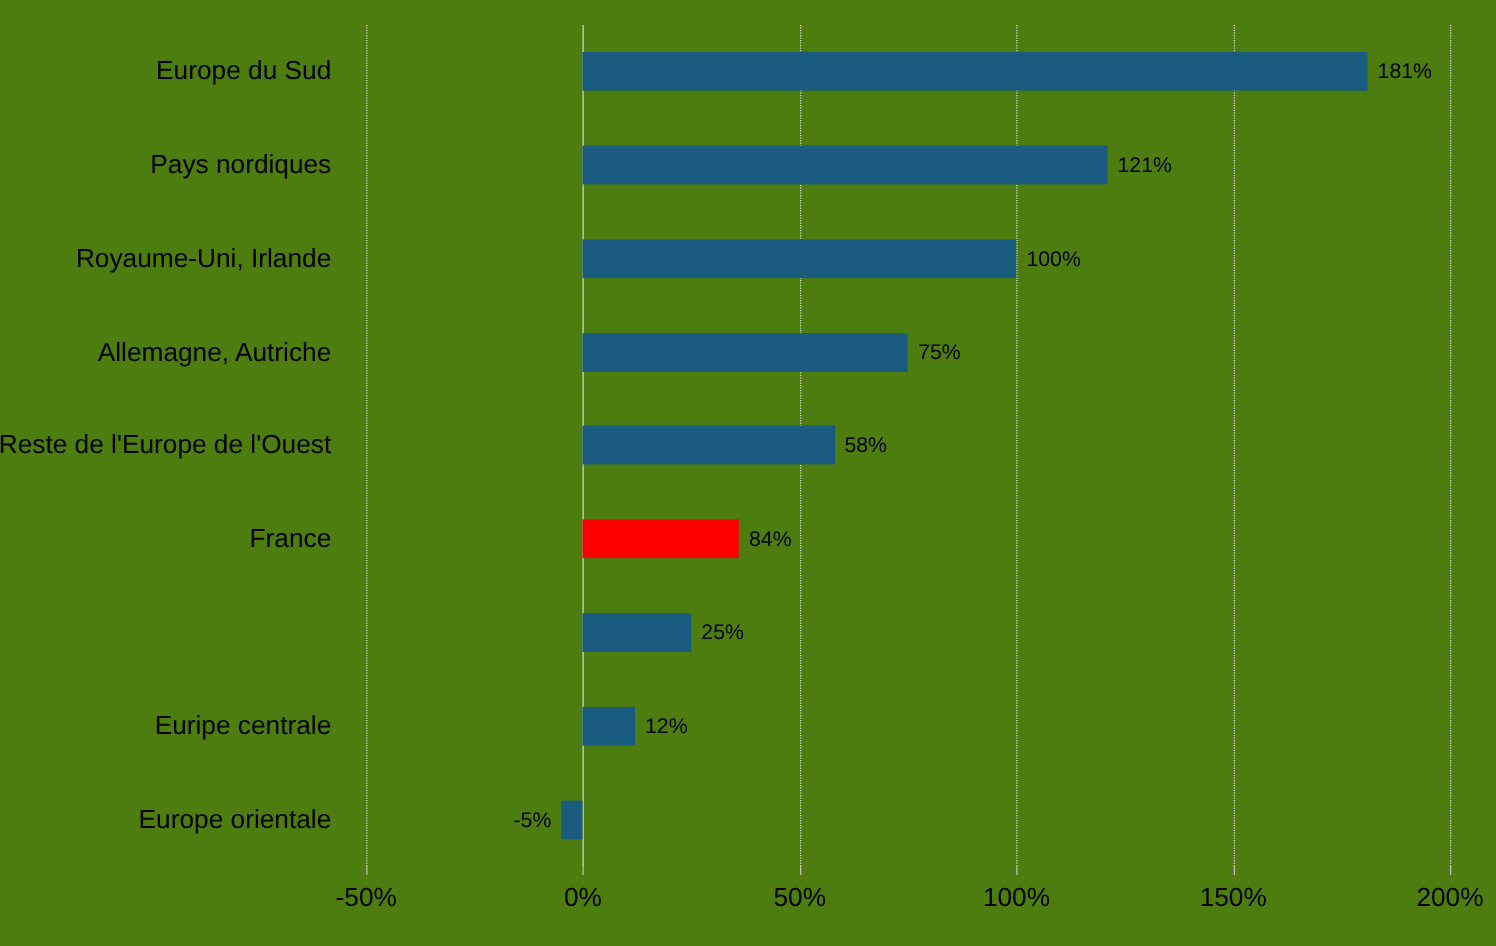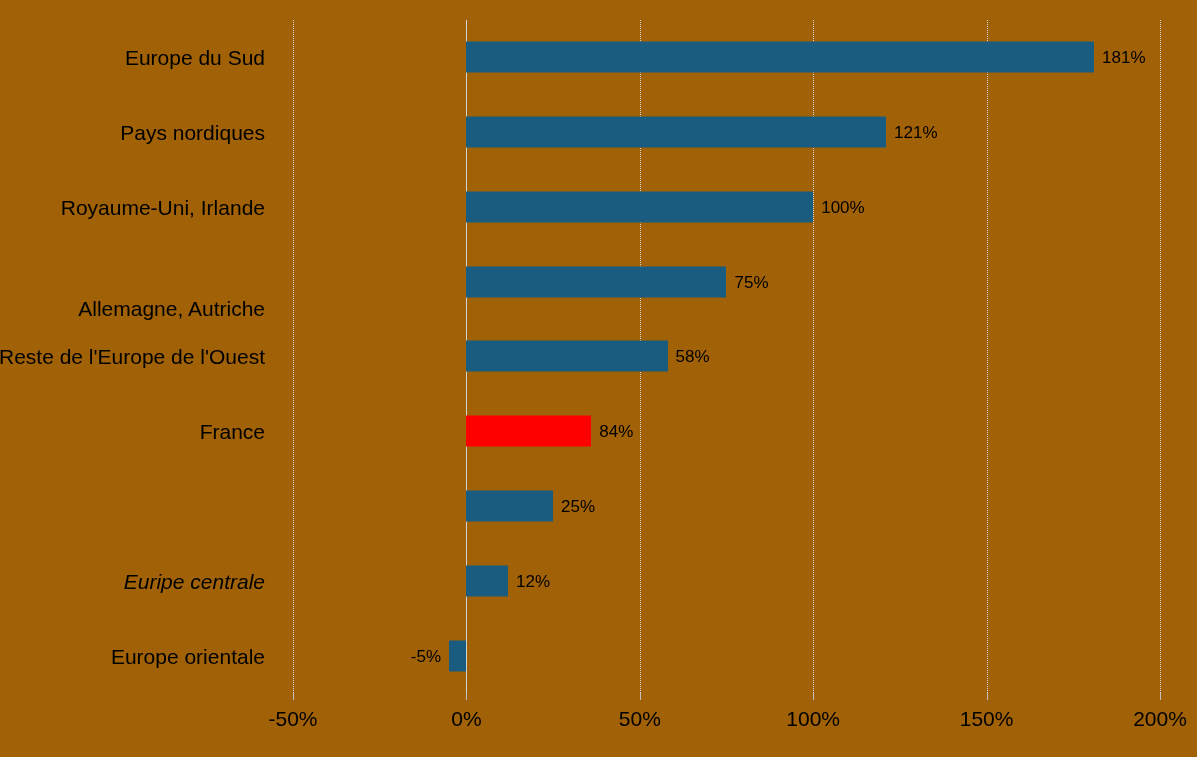--- a/index.html
+++ b/index.html
@@ -8,21 +8,21 @@
     background: #FFFFFF;
   }
   body {
     font-family: "Liberation Sans", sans-serif;
     color: #000000;
   }
   #chart-root {
     position: relative;
     width: 1197px;
     height: 757px;
-    background: #a16207;
+    background: #4d7c0f;
     overflow: hidden;
   }
   
   #plot-area {
     position: absolute;
     left: 293px;      
     top: 20px;
     width: 867px;     
     height: 673px;    
   }
@@ -128,40 +128,40 @@
           <div class="cat-label-box" style="margin-right: 28px;">Pays nordiques</div>
           <div class="bar" style="width: 419.628px; left: 173.4px;"></div>
           <div class="bar-value" style="left: 601.028px;">121%</div>
         </div>
         <div class="bar-row" style="top: 149.556px; height: 74.7778px;">
           <div class="cat-label-box" style="margin-right: 28px;">Royaume-Uni, Irlande</div>
           <div class="bar" style="width: 346.8px; left: 173.4px;"></div>
           <div class="bar-value" style="left: 528.2px;">100%</div>
         </div>
         <div class="bar-row" style="top: 224.333px; height: 74.7778px;">
-          <div class="cat-label-box" style="margin-right: 28px; margin-top: 26px;">Allemagne, Autriche</div>
+          <div class="cat-label-box" style="margin-right: 28px;">Allemagne, Autriche</div>
           <div class="bar" style="width: 260.1px; left: 173.4px;"></div>
           <div class="bar-value" style="left: 441.5px;">75%</div>
         </div>
         <div class="bar-row" style="top: 299.111px; height: 74.7778px;">
           <div class="cat-label-box" style="margin-right: 28px;">Reste de l'Europe de l'Ouest</div>
           <div class="bar" style="width: 201.144px; left: 173.4px;"></div>
           <div class="bar-value" style="left: 382.544px;">58%</div>
         </div>
         <div class="bar-row" style="top: 373.889px; height: 74.7778px;">
           <div class="cat-label-box" style="margin-right: 28px;">France</div>
           <div class="bar highlight" style="width: 124.848px; left: 173.4px;"></div>
           <div class="bar-value" style="left: 306.248px;">84%</div>
         </div>
         <div class="bar-row" style="top: 448.667px; height: 74.7778px;">
           <div class="bar" style="width: 86.7px; left: 173.4px;"></div>
           <div class="bar-value" style="left: 268.1px;">25%</div>
         </div>
         <div class="bar-row" style="top: 523.444px; height: 74.7778px;">
-          <div class="cat-label-box" style="margin-right: 28px; font-style: italic;">Euripe centrale</div>
+          <div class="cat-label-box" style="margin-right: 28px;">Euripe centrale</div>
           <div class="bar" style="width: 41.616px; left: 173.4px;"></div>
           <div class="bar-value" style="left: 223.016px;">12%</div>
         </div>
         <div class="bar-row" style="top: 598.222px; height: 74.7778px;">
           <div class="cat-label-box" style="margin-right: 28px;">Europe orientale</div>
           <div class="bar" style="width: 17.34px; left: 156.06px;"></div>
           <div class="bar-value" style="right: 718.94px;">-5%</div>
         </div>
       </div>
   </div>

